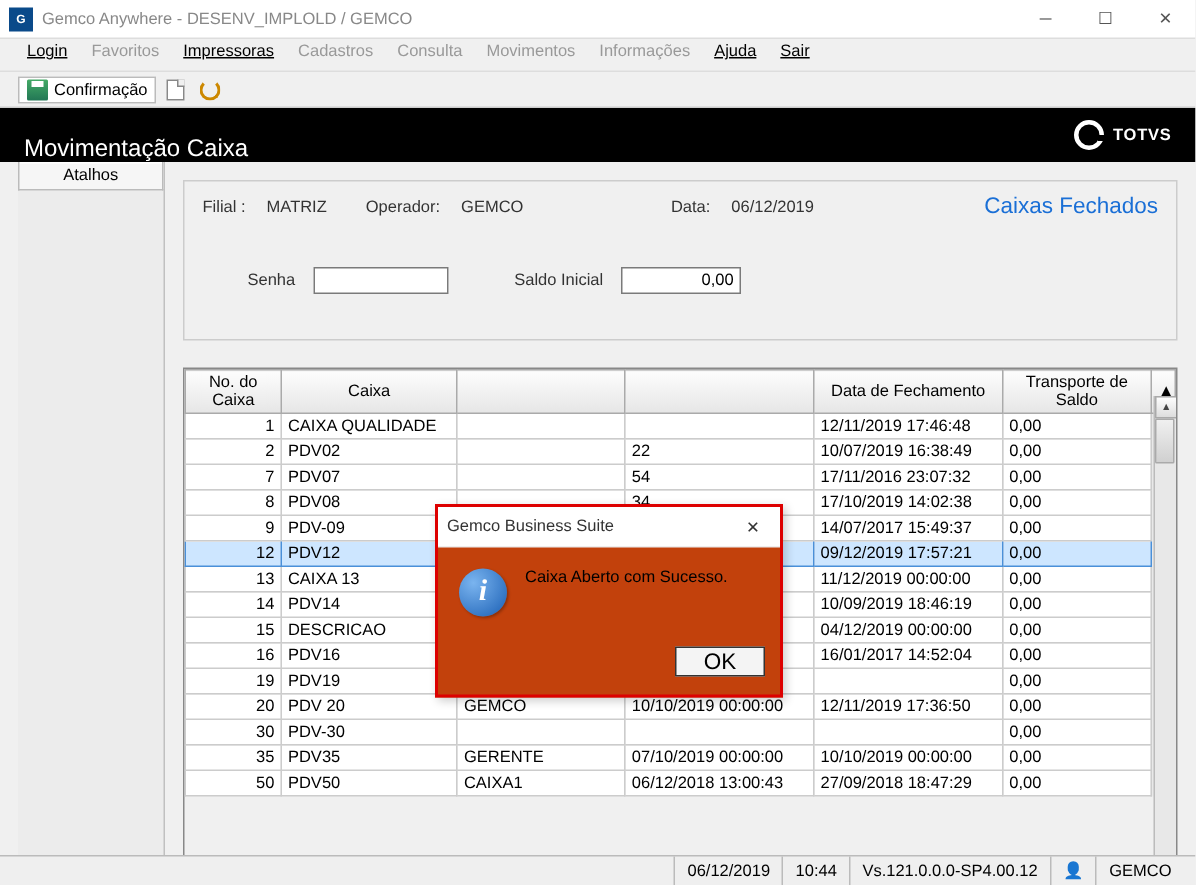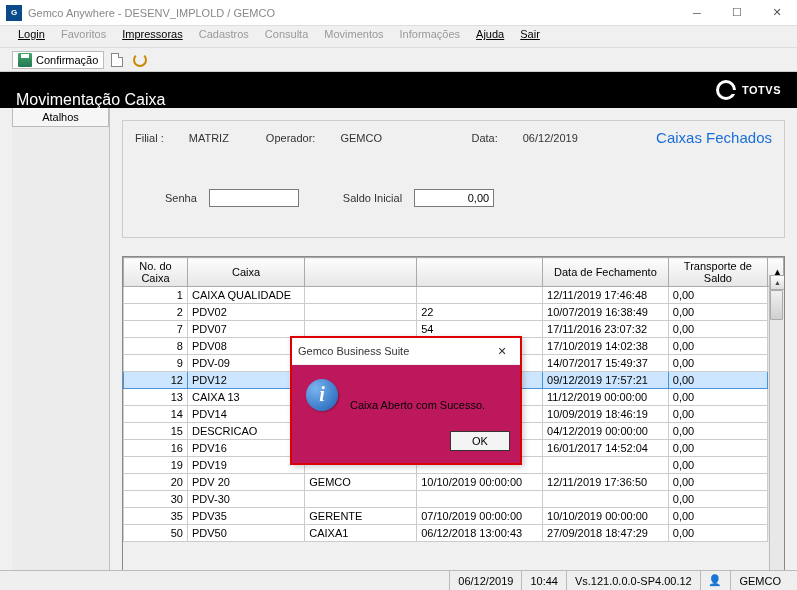--- a/index.html
+++ b/index.html
@@ -29,21 +29,21 @@
 .black-band .page-title { font-size: 16px; font-weight: normal; flex: 1; margin-top: 20px; }
 .totvs-logo { display: flex; align-items: center; gap: 6px; font-size: 16px; font-weight: bold; letter-spacing: 0.5px; }
 .totvs-ring { width: 20px; height: 20px; border: 3px solid #fff; border-radius: 50%; position: relative; }
 .totvs-ring::after { content:''; position:absolute; right:-3px; top:7px; width:4px; height:4px; background:#000; }
 
 .workspace { display: flex; height: 482px; position:relative; }
 .side-panel { width: 98px; background: #ececec; border-right: 1px solid #c0c0c0; margin-left: 12px; }
 .side-tab { background: #f6f6f6; border: 1px solid #bbb; border-top: none; padding: 3px 0; text-align: center; width: 100%; cursor: pointer; box-shadow: inset 0 1px 0 #fff; }
 
 .main-area { flex: 1; padding: 12px; background: #f0f0f0; position: relative; }
-.info-row { display: flex; align-items: center; gap: 25px; margin-bottom: 18px; padding: 8px 12px 20px 12px; border:1px solid #ccc; flex-wrap:wrap;}
+.info-row { display: flex; align-items: center; gap: 14px; margin-bottom: 18px; padding: 8px 12px 20px 12px; border:1px solid #ccc; flex-wrap:wrap;}
 .info-label { color: #333; }
 .info-value { color: #333; margin-right: 12px; }
 .link-caixas { color: #1a6fd6; font-size: 15px; margin-left: auto; cursor: pointer; }
 
 .field-row { display: flex; align-items: center; gap: 12px; padding-left: 30px; margin-top: -10px; margin-bottom: 10px;}
 .field-row label { color: #333; }
 .text-input { border: 1px solid #7a7a7a; height: 18px; padding: 0 4px; background: #fff; font-size: 11px; }
 .saldo-input { text-align: right; width: 80px; }
 .senha-input { width: 90px; }
 
@@ -54,28 +54,28 @@
 .data-grid tr.selected td { background: #cde6ff; border-color:#4a90d9; }
 .data-grid td.num { text-align: right; }
 .grid-scroll-v { position: absolute; right: 0; top: 18px; bottom: 15px; width: 15px; background: #e8e8e8; border-left: 1px solid #bbb; display:flex; flex-direction:column; justify-content:space-between;}
 .grid-scroll-h { position: absolute; left: 0; right: 15px; bottom: 0; height: 15px; background: #e8e8e8; border-top: 1px solid #bbb; display:flex; justify-content:space-between;}
 .sb-arrow { width:15px; height:15px; background:linear-gradient(#fdfdfd,#ddd); border:1px solid #aaa; display:flex; align-items:center; justify-content:center; font-size:7px; color:#444;}
 .sb-thumb-v{ position:absolute; top:15px; left:0; width:13px; height:30px; background:linear-gradient(#f0f0f0,#d0d0d0); border:1px solid #aaa; border-radius:1px;}
 
 .statusbar { position: absolute; left: 0; right: 0; bottom: 0; height: 20px; background: #efefef; border-top: 1px solid #bbb; display: flex; align-items: center; justify-content: flex-end; padding: 0 8px; gap: 0;}
 .statusbar .cell { border-left: 1px solid #bbb; padding: 0 8px; height: 100%; display: flex; align-items: center; }
 
-.dialog-overlay { position: absolute; left: 290px; top: 228px; width: 232px; background: #be185d; border: 2px solid #d00; box-shadow: 2px 2px 6px rgba(0,0,0,0.2); z-index: 100; }
+.dialog-overlay { position: absolute; left: 290px; top: 228px; width: 232px; background: #c2410c; border: 2px solid #d00; box-shadow: 2px 2px 6px rgba(0,0,0,0.2); z-index: 100; }
 .dialog-title { height: 26px; display: flex; align-items: center; padding: 0 6px; background: #fff; color: #333; font-size: 11px; }
 .dialog-title .dlg-close { margin-left: auto; width: 24px; height: 20px; display: flex; align-items: center; justify-content: center; cursor: pointer; }
-.dialog-body { padding: 14px; display: flex; align-items: flex-end; gap: 12px; border-top:1px solid #eee;}
+.dialog-body { padding: 14px; display: flex; align-items: flex-start; gap: 12px; border-top:1px solid #eee;}
 .info-icon { width: 32px; height: 32px; border-radius: 50%; background: radial-gradient(circle at 30% 30%, #7ab4ef, #1a5fb4); position: relative; flex-shrink:0; box-shadow:1px 1px 2px rgba(0,0,0,.3);}
 .info-icon::after { content: 'i'; position: absolute; left: 0; right: 0; top: 4px; text-align: center; color: #fff; font-family: serif; font-style: italic; font-weight: bold; font-size: 20px; }
 .dialog-footer { padding: 6px 10px 12px 10px; text-align: right; }
-.dialog-footer button { width: 60px; height: 20px; border: 1px solid #333; background: #f4f4f4; cursor: pointer; font-size:11px;}
+.dialog-footer button { width: 60px; height: 20px; border: 1px solid #333; background: #f4f4f4; cursor: pointer; font-size:15px;}
 
 .col-no{width:60px;} .col-caixa{width:110px;} .col-op{width:105px;} .col-ab{width:118px;} .col-fe{width:118px;} .col-tr{width:93px;} .col-scroll{width:15px; padding:0 !important;}
 </style>
 </head>
 <body>
 
 <div class="titlebar">
   <span class="app-icon">G</span>
   <span class="title-text">Gemco Anywhere - DESENV_IMPLOLD / GEMCO</span>
   <div class="win-controls">

